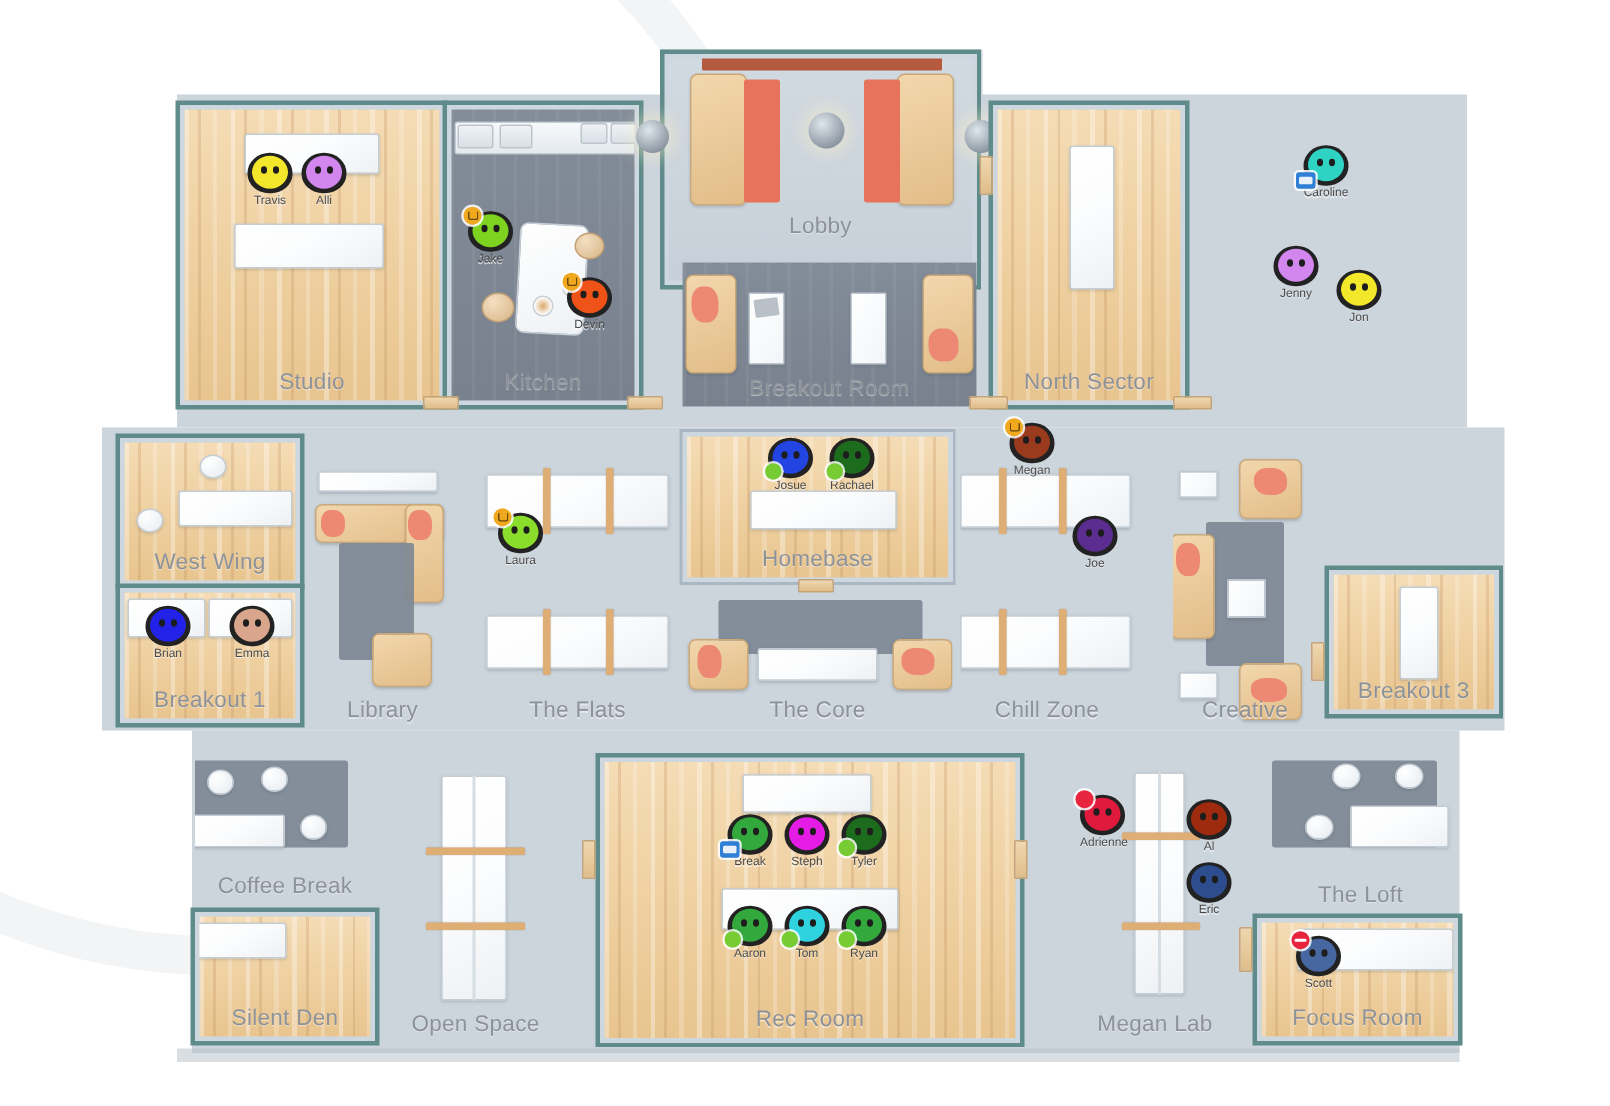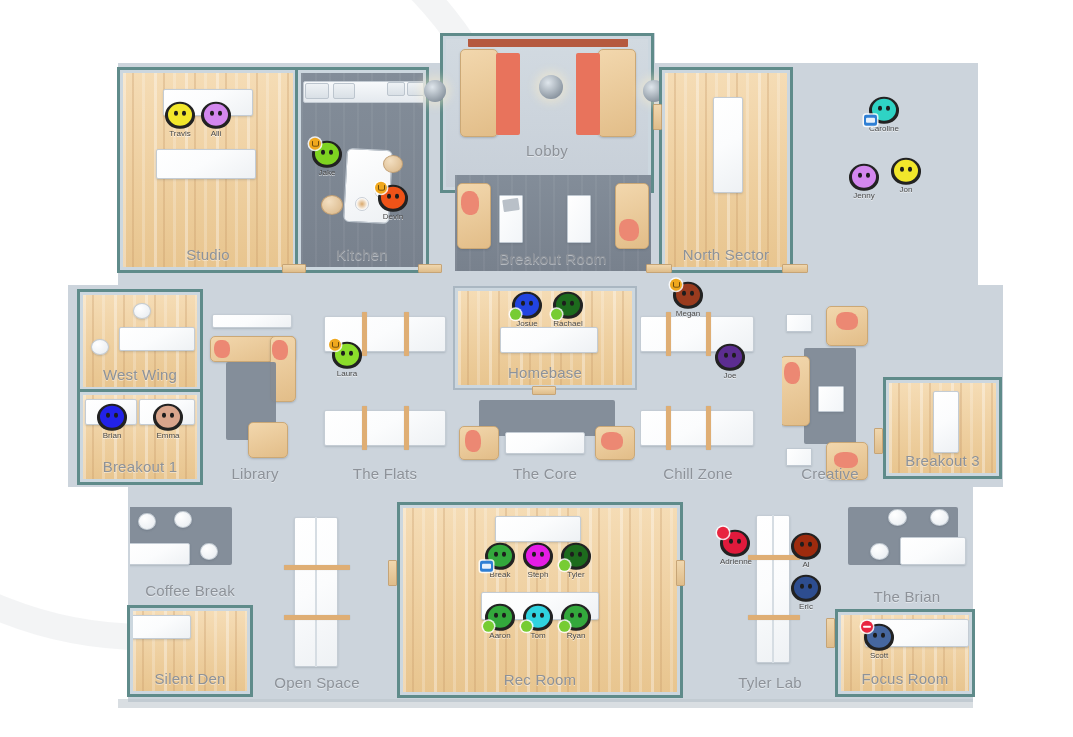--- a/index.html
+++ b/index.html
@@ -358,31 +358,31 @@
     <div class="fx desk" style="left:78px;top:84px;width:118px;height:28px;"></div>
     <div class="room-label">Rec Room</div>
   </div>
 
   <div class="room" style="left:706px;top:505px;width:128px;height:190px;">
     <div class="floor open"></div>
     <div class="fx desk" style="left:50px;top:10px;width:34px;height:148px;"></div>
     <div class="fx" style="left:66px;top:10px;width:2px;height:148px;background:#d6dde3;"></div>
     <div class="fx deskbar" style="left:42px;top:50px;width:52px;height:5px;"></div>
     <div class="fx deskbar" style="left:42px;top:110px;width:52px;height:5px;"></div>
-    <div class="room-label">Tyler Lab</div>
+    <div class="room-label">Megan Lab</div>
   </div>
 
   <div class="room" style="left:842px;top:505px;width:130px;height:104px;">
     <div class="floor open"></div>
     <div class="fx rug" style="left:6px;top:2px;width:110px;height:58px;"></div>
     <div class="fx chair-round" style="left:46px;top:4px;width:19px;height:17px;"></div>
     <div class="fx chair-round" style="left:88px;top:4px;width:19px;height:17px;"></div>
     <div class="fx chair-round" style="left:28px;top:38px;width:19px;height:17px;"></div>
     <div class="fx desk" style="left:58px;top:32px;width:66px;height:28px;"></div>
-    <div class="room-label">The Brian</div>
+    <div class="room-label">The Loft</div>
   </div>
 
   <div class="room walled walled-teal" style="left:838px;top:612px;width:134px;height:82px;">
     <div class="floor wood"></div>
     <div class="fx desk" style="left:24px;top:4px;width:104px;height:28px;"></div>
     <div class="room-label">Focus Room</div>
   </div>
 
   <div class="fx door" style="left:282px;top:264px;width:24px;height:9px;"></div>
   <div class="fx door" style="left:418px;top:264px;width:24px;height:9px;"></div>
@@ -441,21 +441,21 @@
     <div class="name">Caroline</div>
   </div>
   <div class="avatar" style="left:864px;top:182px;">
     <div class="blob">
         <div class="face" style="background:#d387ee"></div>
         <div class="eye l"></div>
         <div class="eye r"></div>
       </div>
     <div class="name">Jenny</div>
   </div>
-  <div class="avatar" style="left:906px;top:176px;">
+  <div class="avatar" style="left:906px;top:198px;">
     <div class="blob">
         <div class="face" style="background:#f2e72b"></div>
         <div class="eye l"></div>
         <div class="eye r"></div>
       </div>
     <div class="name">Jon</div>
   </div>
 
   <div class="avatar" style="left:112px;top:422px;">
     <div class="blob">

